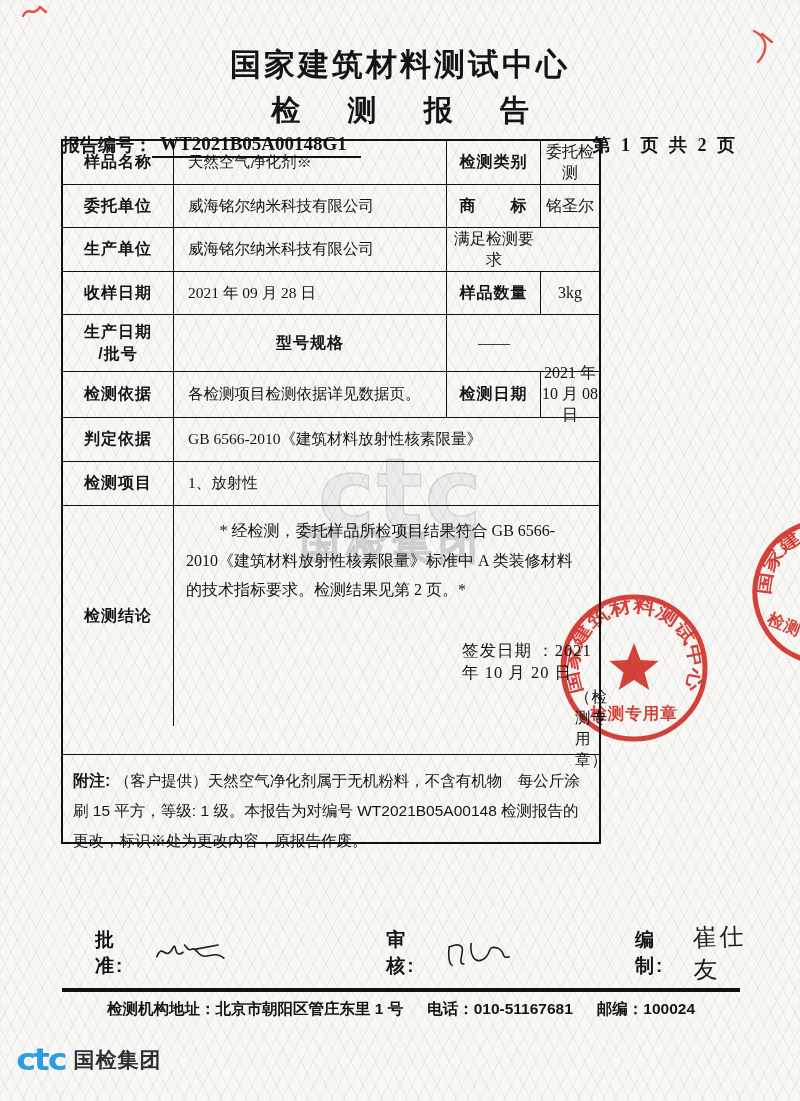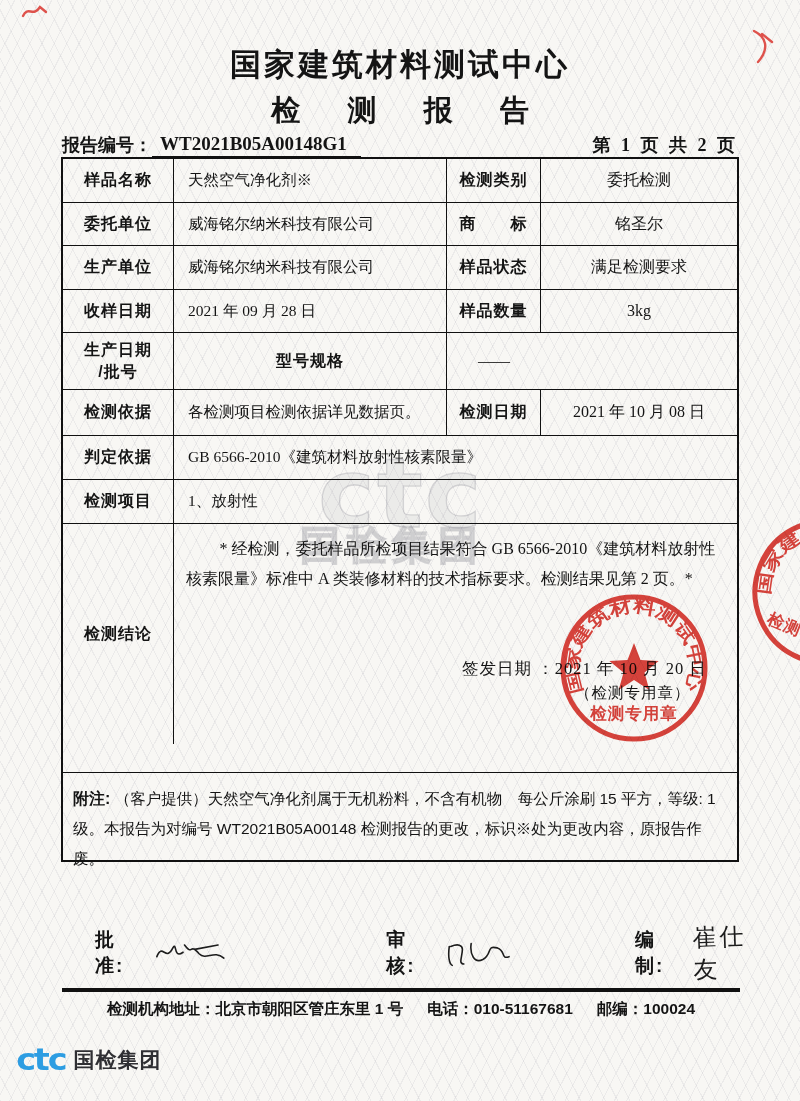--- a/index.html
+++ b/index.html
@@ -27,21 +27,21 @@
   .title{ left:0; right:0; top:44px; text-align:center; font-size:31px; font-weight:bold;
           letter-spacing:3px; z-index:2; }
   .subtitle{ left:0; right:0; top:91px; text-align:center; font-size:29px; font-weight:bold;
              letter-spacing:20px; text-indent:20px; z-index:2; }
   .report-line{ left:62px; right:62px; top:133px; z-index:2; display:flex; align-items:flex-start; }
   .report-label{ font-size:18px; font-weight:bold; font-family:"Liberation Sans", sans-serif; }
   .report-no{ font-size:19px; font-weight:bold; border-bottom:2px solid #111; padding:0 14px 1px 8px; }
   .page-info{ margin-left:auto; font-size:18px; font-weight:bold; letter-spacing:3px; }
 
   
-  .rtable{ position:absolute; left:61px; top:157px; width:678px; z-index:2;
+  .rtable{ position:absolute; left:61px; top:139px; width:540px; z-index:2;
            border:2.5px solid #111; }
   .trow{ display:grid; grid-template-columns:111px 273px 94px 1fr; border-top:1.5px solid #111; }
   .trow:first-child{ border-top:none; }
   .cell{ display:flex; align-items:center; min-height:100%; }
   .lbl{ justify-content:center; text-align:center; font-family:"Liberation Sans", sans-serif;
         font-weight:bold; font-size:16px; border-right:1.5px solid #111; letter-spacing:1px; }
   .val{ padding-left:14px; font-size:15.5px; }
   .val2{ justify-content:center; text-align:center; font-size:16px; }
   .bdr{ border-right:1.5px solid #111; }
   .pre{ white-space:pre-line; line-height:1.35; }
@@ -113,21 +113,20 @@
   <div class="trow h43">
     <div class="cell lbl">委托单位</div>
     <div class="cell val bdr">威海铭尔纳米科技有限公司</div>
     <div class="cell lbl">商　　标</div>
     <div class="cell val2">铭圣尔</div>
   </div>
 
   <div class="trow h44">
     <div class="cell lbl">生产单位</div>
     <div class="cell val bdr">威海铭尔纳米科技有限公司</div>
-    <div class="cell lbl">样品状态</div>
     <div class="cell val2">满足检测要求</div>
   </div>
 
   <div class="trow h43">
     <div class="cell lbl">收样日期</div>
     <div class="cell val bdr">2021 年 09 月 28 日</div>
     <div class="cell lbl">样品数量</div>
     <div class="cell val2">3kg</div>
   </div>
 

